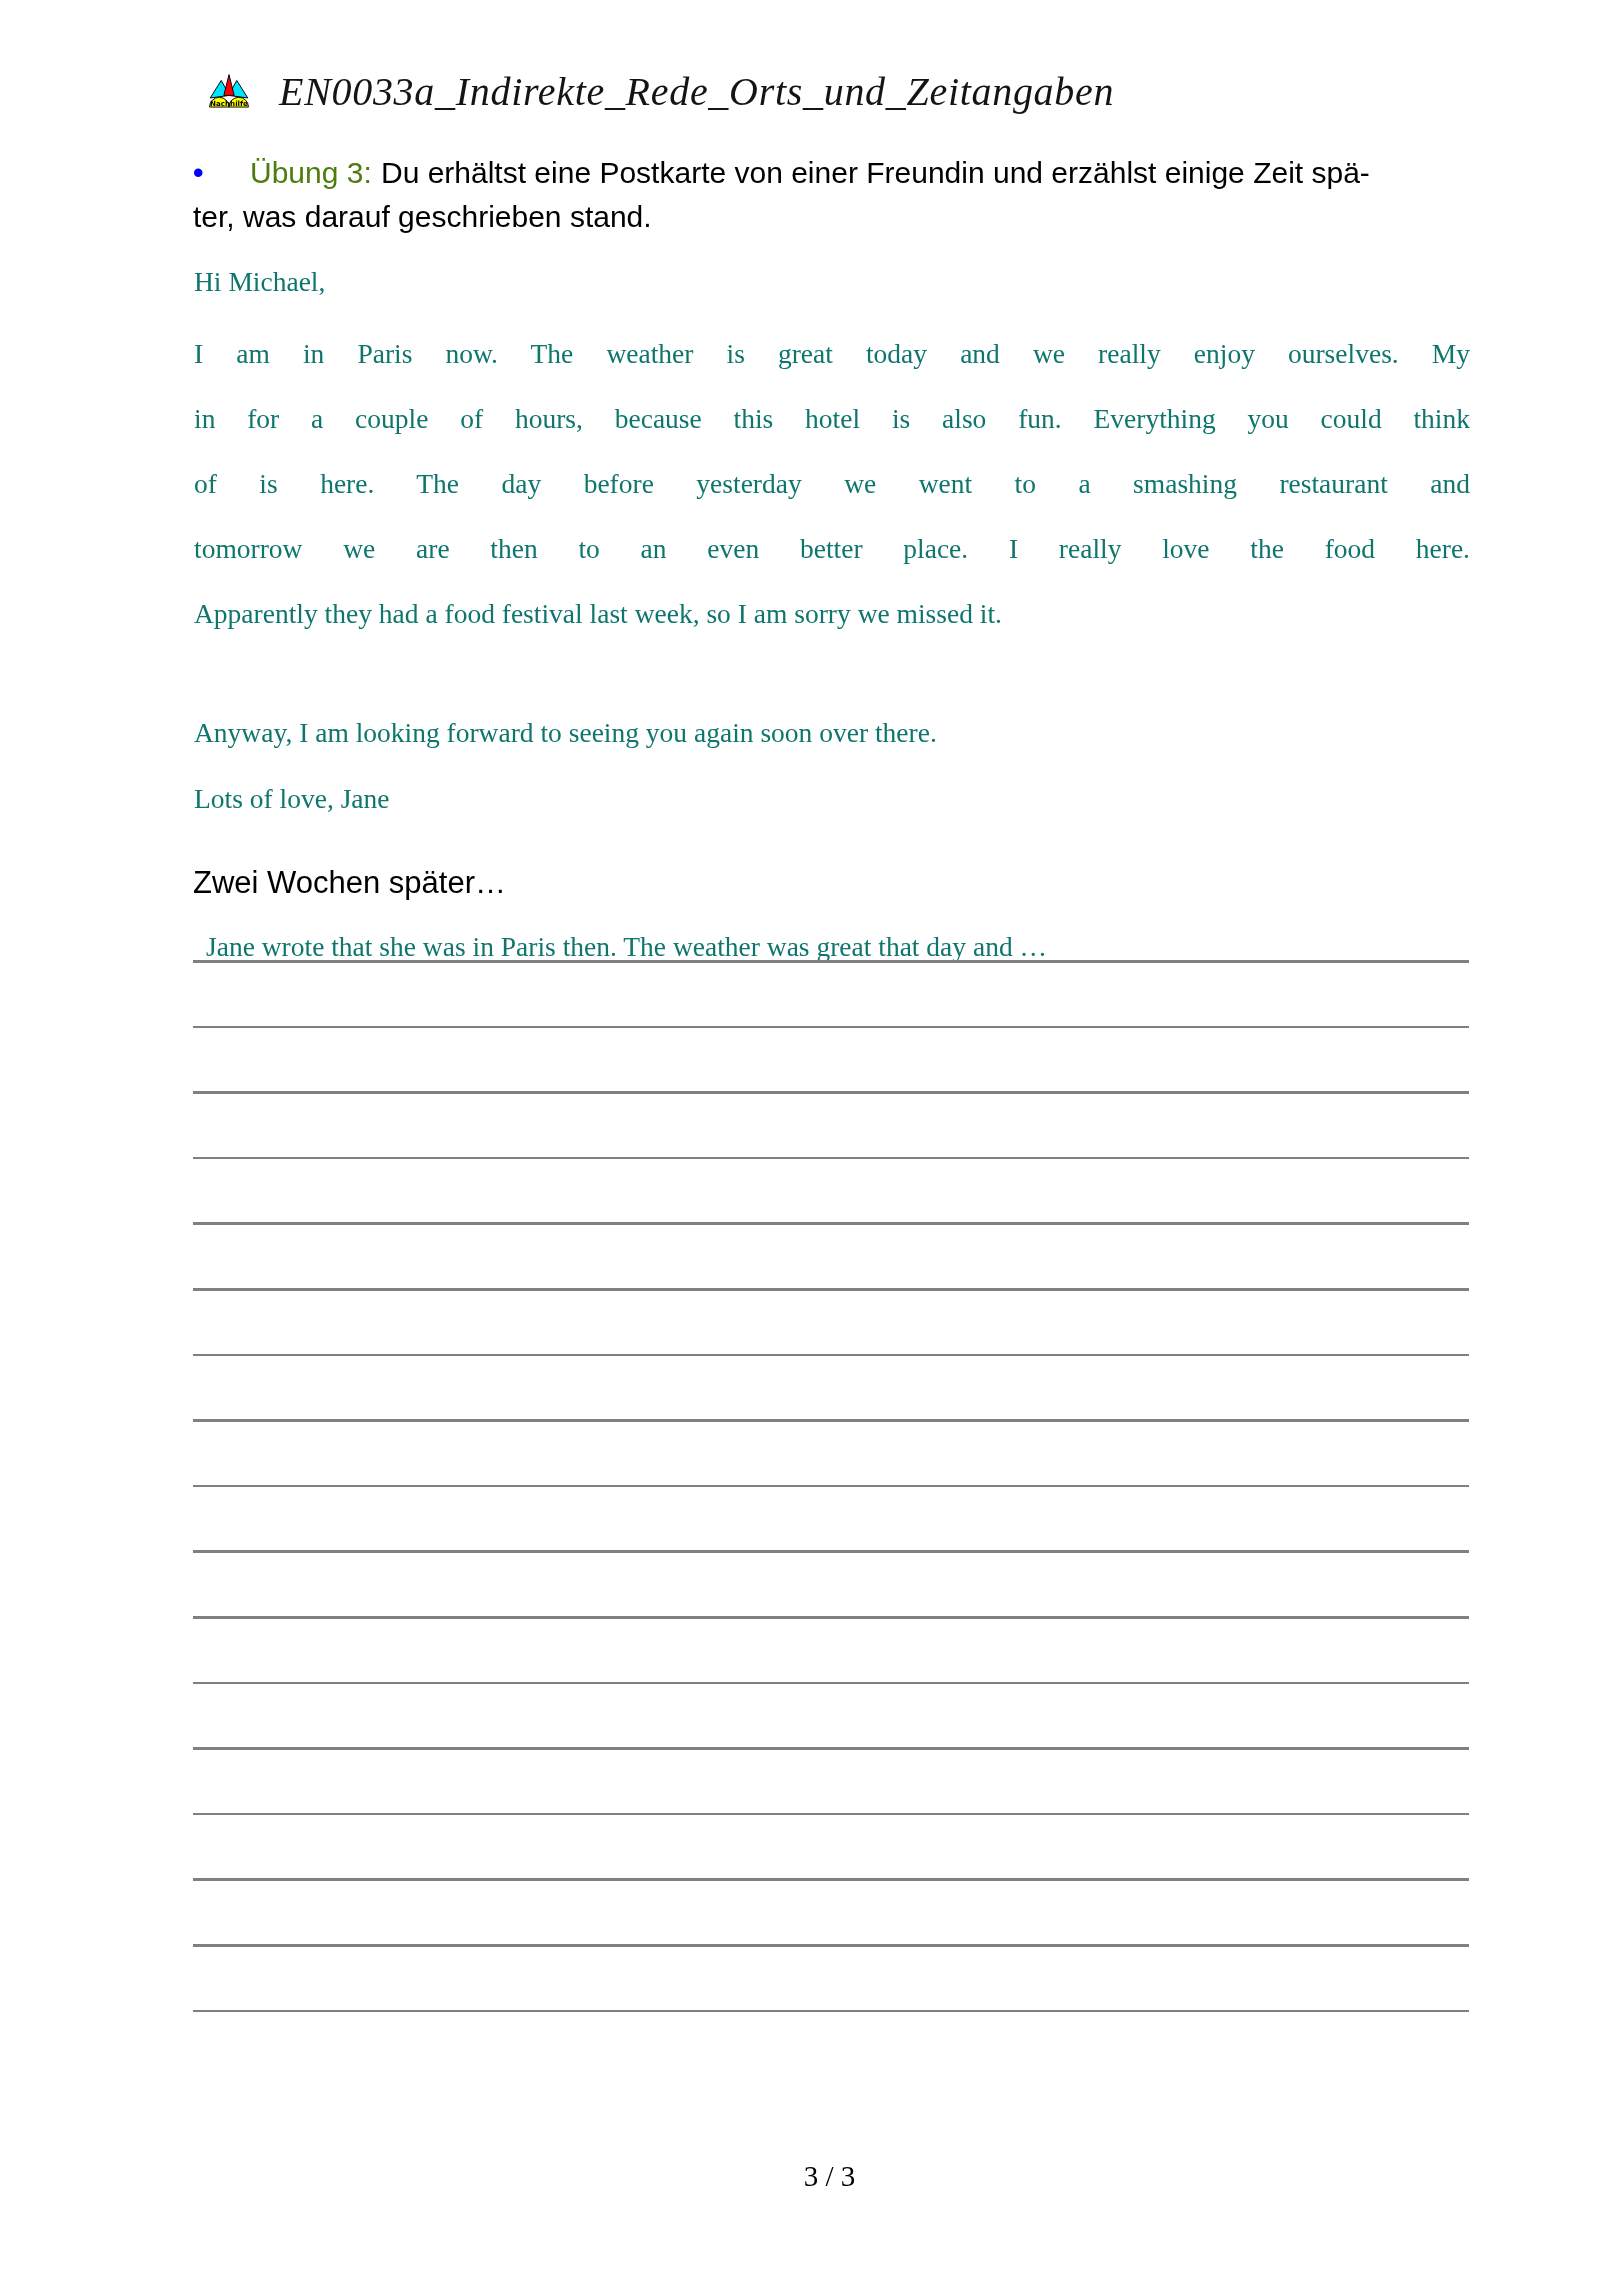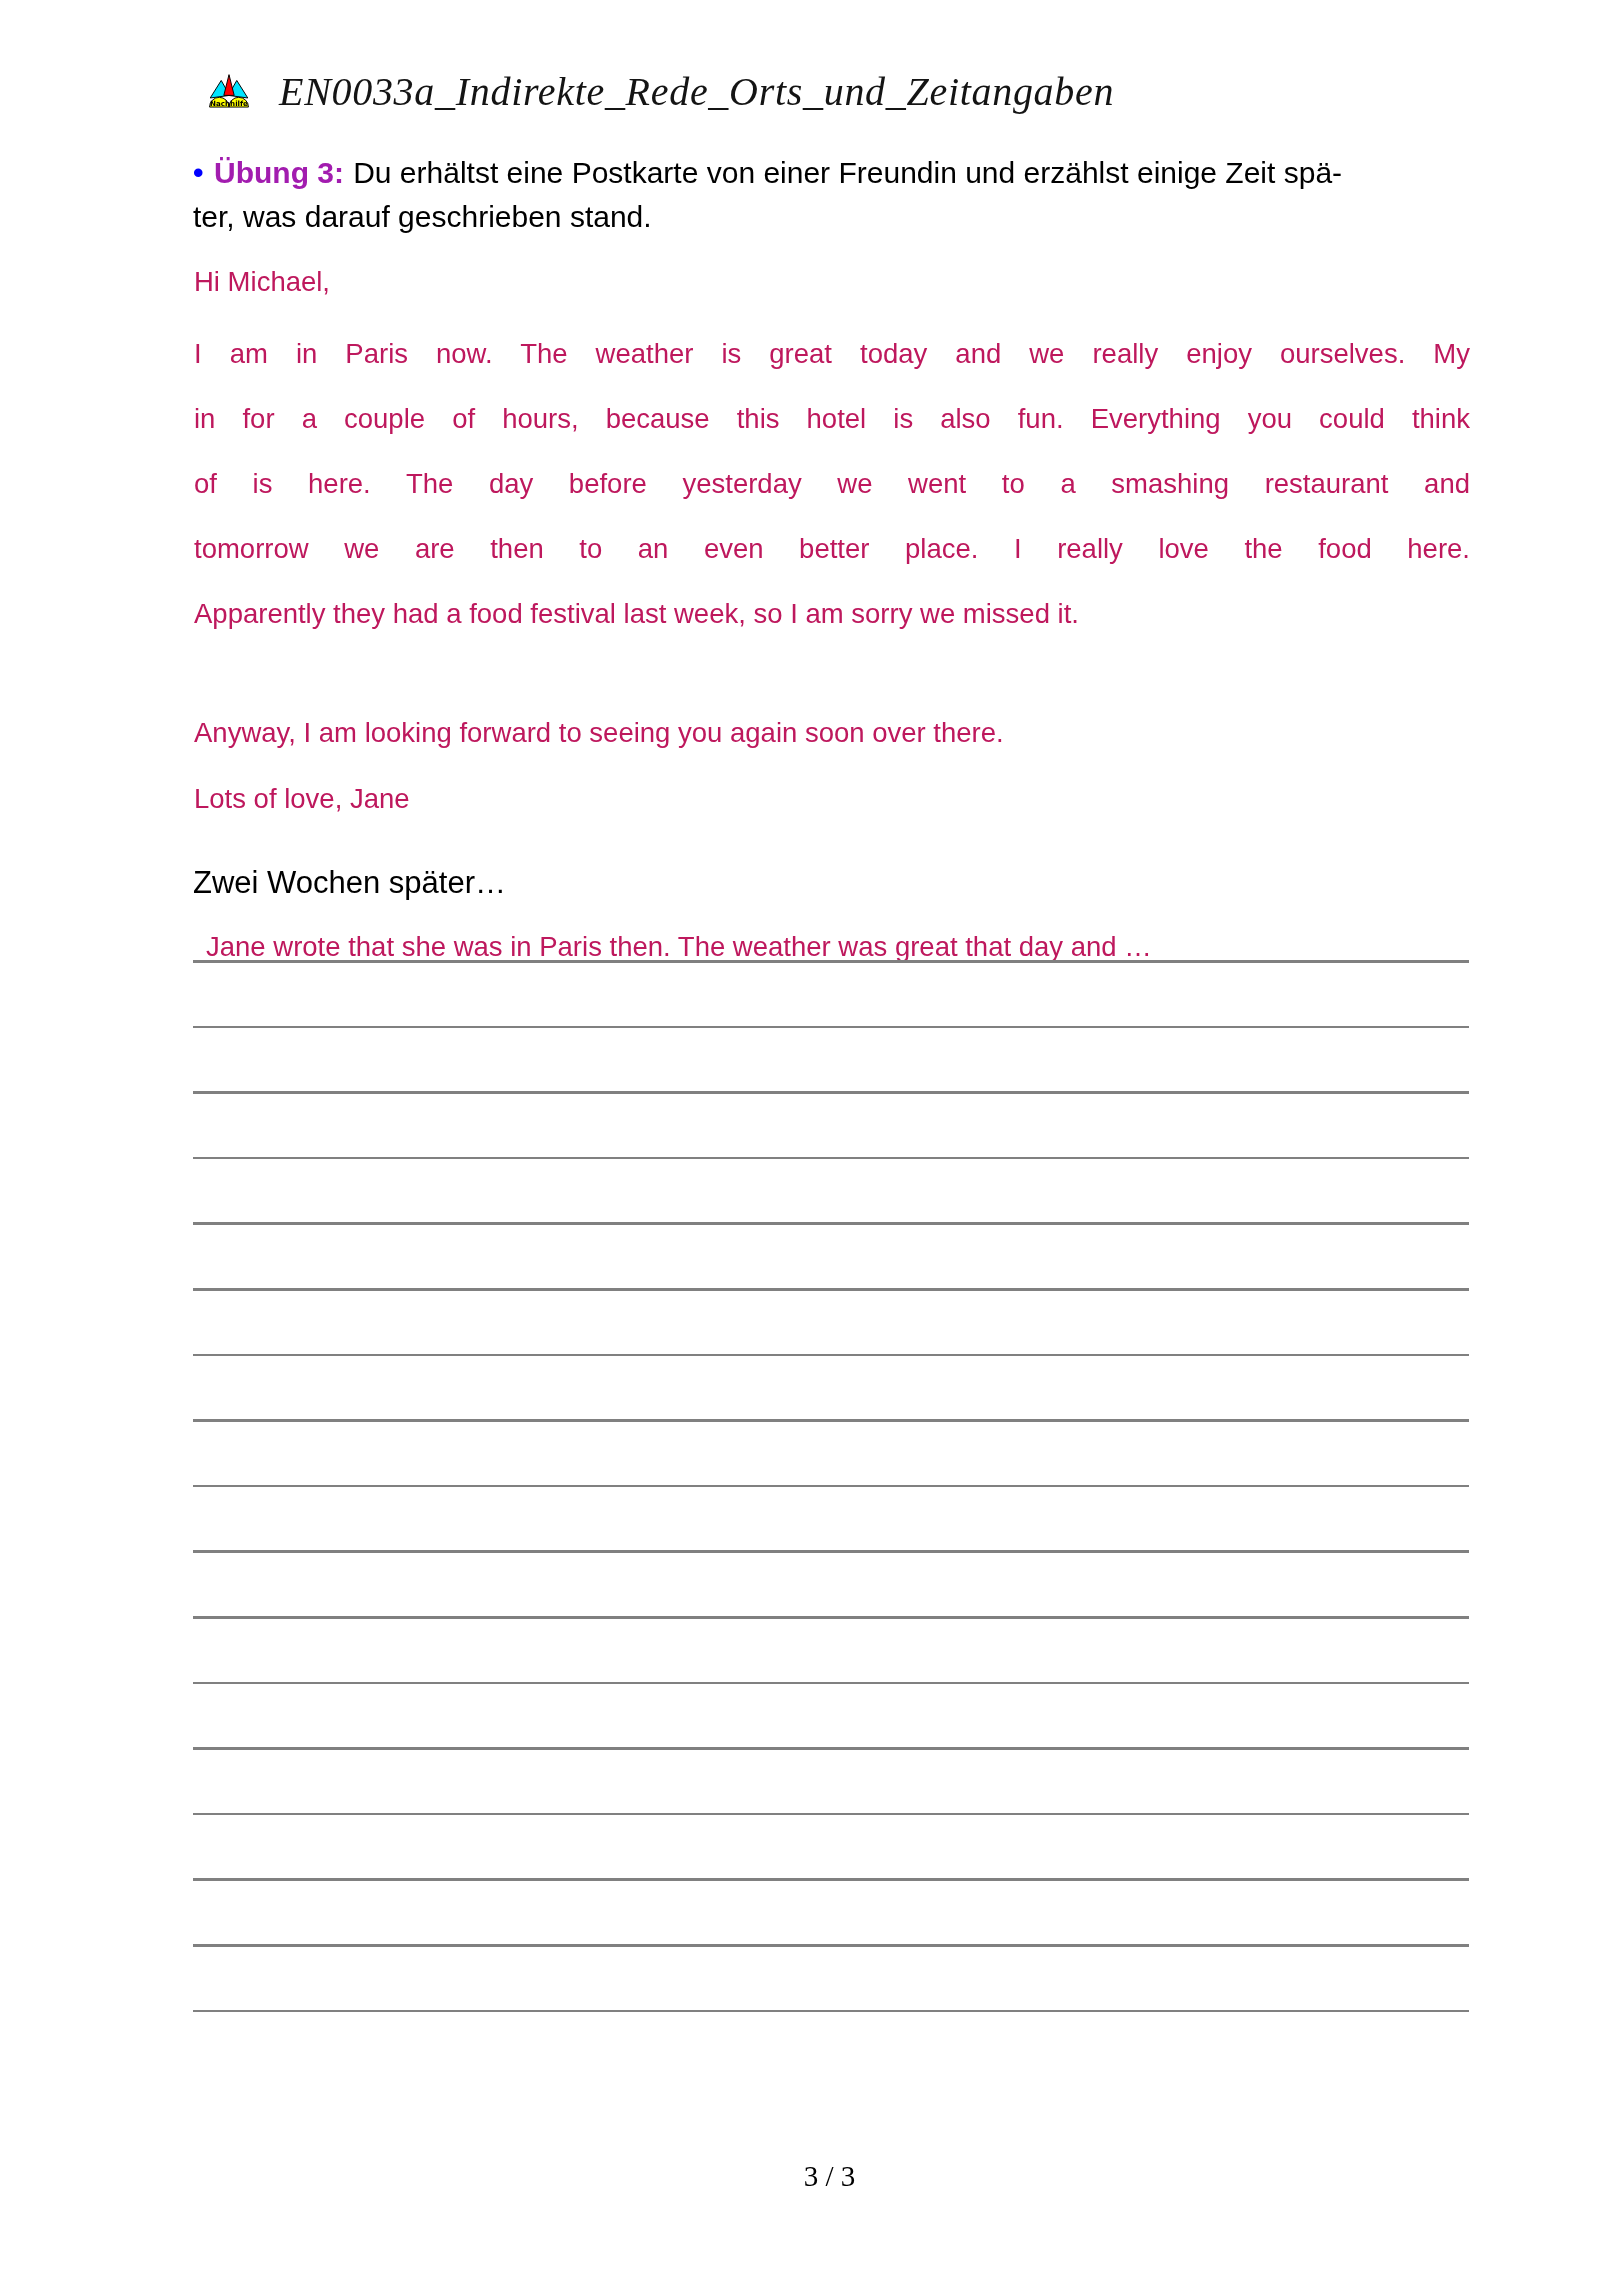--- a/index.html
+++ b/index.html
@@ -21,25 +21,25 @@
     color:#141414;
     letter-spacing:0.7px;
     white-space:nowrap;
   }
   
   .exercise{
     position:absolute;left:193px;top:151px;width:1283px;
     font-size:30px;line-height:44px;color:#000;
   }
   .bullet{color:#0000ff;font-weight:bold;margin-right:10.5px;}
-  .ex-label{color:#a21caf;font-weight:bold;margin-right:9.2px;}
+  .ex-label{color:#4d7c0f;font-weight:normal;margin-right:9.2px;margin-left:36px;}
   
   .hw{
-    font-family:Liberation Sans, sans-serif;
-    color:#be185d;
+    font-family:Liberation Serif, serif;
+    color:#0f766e;
     font-size:27.5px;
     white-space:nowrap;
   }
   .greeting{position:absolute;left:194px;top:266px;}
   .para{position:absolute;left:194px;top:321px;width:1276px;}
   .para .hw-line{line-height:65px;white-space:normal;}
   .just{text-align:justify;text-align-last:justify;}
   .closing{position:absolute;left:194px;top:717px;}
   .signature{position:absolute;left:194px;top:783px;}
   

